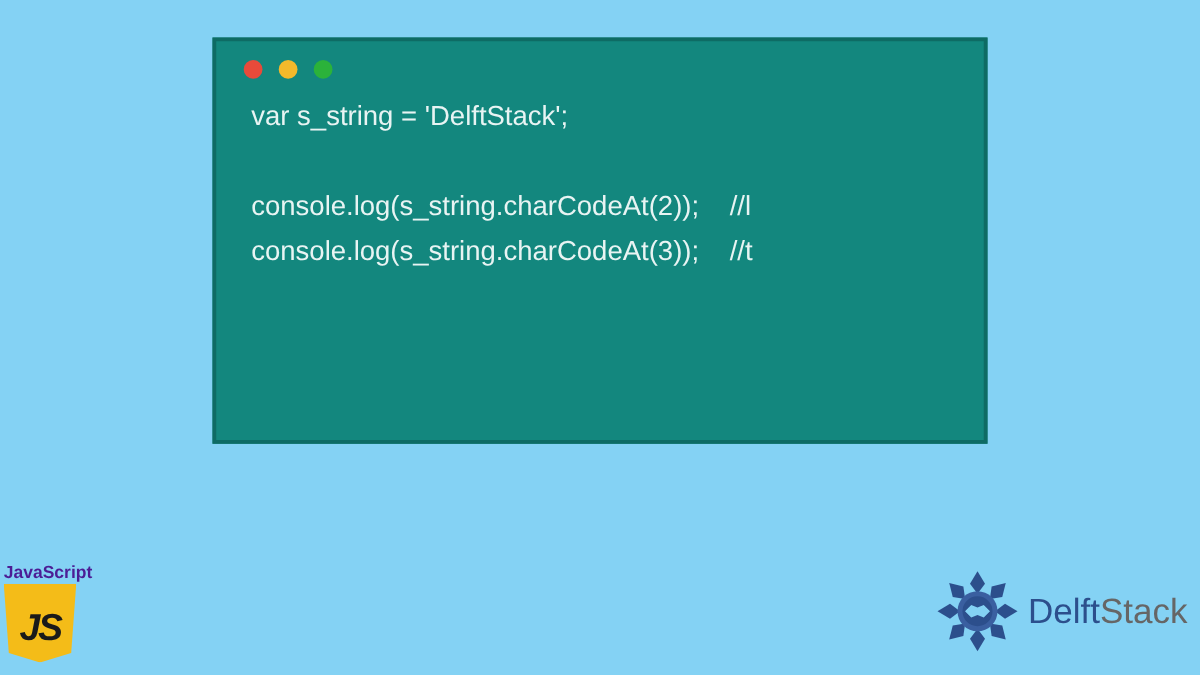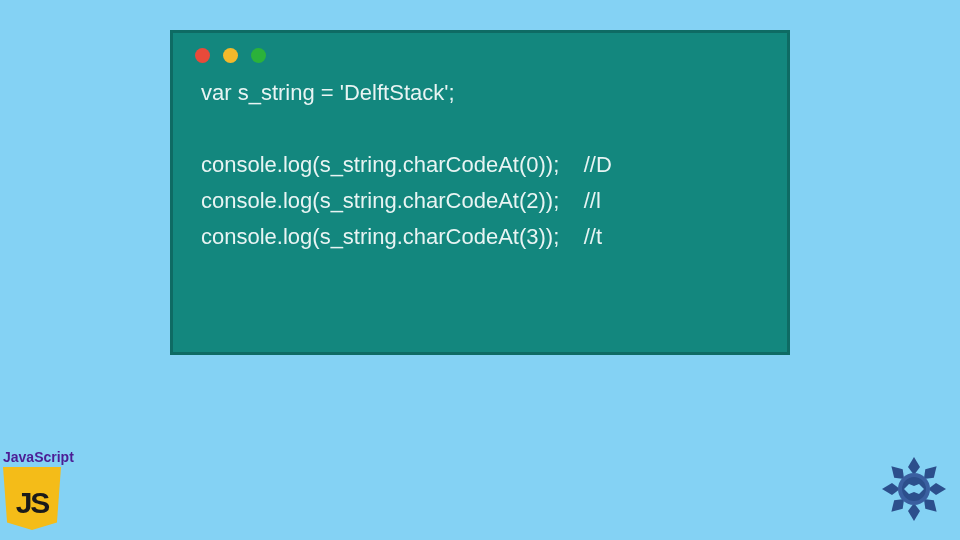--- a/index.html
+++ b/index.html
@@ -55,20 +55,21 @@
       font-weight: bold;
       color: #4c1d95;
       margin-bottom: 2px;
     }
     .js-shield {
       width: 58px;
       height: 63px;
       background: #f4bc18;
       position: relative;
       clip-path: polygon(0 0, 100% 0, 93% 88%, 50% 100%, 7% 88%);
+      font-style: italic;
     }
     .js-letters {
       position: absolute;
       bottom: 10px;
       left: 50%;
       transform: translateX(-50%);
       font-weight: 900;
       font-size: 30px;
       color: #1a1a1a;
       letter-spacing: -2px;
@@ -99,21 +100,20 @@
 
 <div class="code-window">
   <div class="traffic-lights">
     <div class="light red"></div>
     <div class="light yellow"></div>
     <div class="light green"></div>
   </div>
   <div class="code-content">
     <div class="code-line">var s_string = 'DelftStack';</div>
     <div class="blank-line"></div>
-    <div class="code-line">console.log(s_string.charCodeAt(0));    //D</div>
     <div class="code-line">console.log(s_string.charCodeAt(2));    //l</div>
     <div class="code-line">console.log(s_string.charCodeAt(3));    //t</div>
   </div>
 </div>
 
 <div class="js-badge">
   <div class="js-text">JavaScript</div>
   <div class="js-shield">
     <div class="js-letters">JS</div>
   </div>
@@ -132,13 +132,16 @@
           <path d="M0,-32 L6,-22 L0,-14 L-6,-22 Z" transform="rotate(225)"></path>
           <path d="M0,-32 L6,-22 L0,-14 L-6,-22 Z" transform="rotate(270)"></path>
           <path d="M0,-32 L6,-22 L0,-14 L-6,-22 Z" transform="rotate(315)"></path>
         </g>
         <circle r="16" fill="#3a5fa0"></circle>
         <circle r="12" fill="#2c4f8c"></circle>
         <polygon points="-10,0 -5,-5 0,-3 5,-5 10,0 5,5 0,3 -5,5" fill="#84d2f4"></polygon>
       </g>
     </svg>
   </div>
+  <div class="delft-text">
+    <span class="delft-blue">Delft</span><span class="delft-gray">Stack</span>
+  </div>
 </div>
 
 </body></html>

